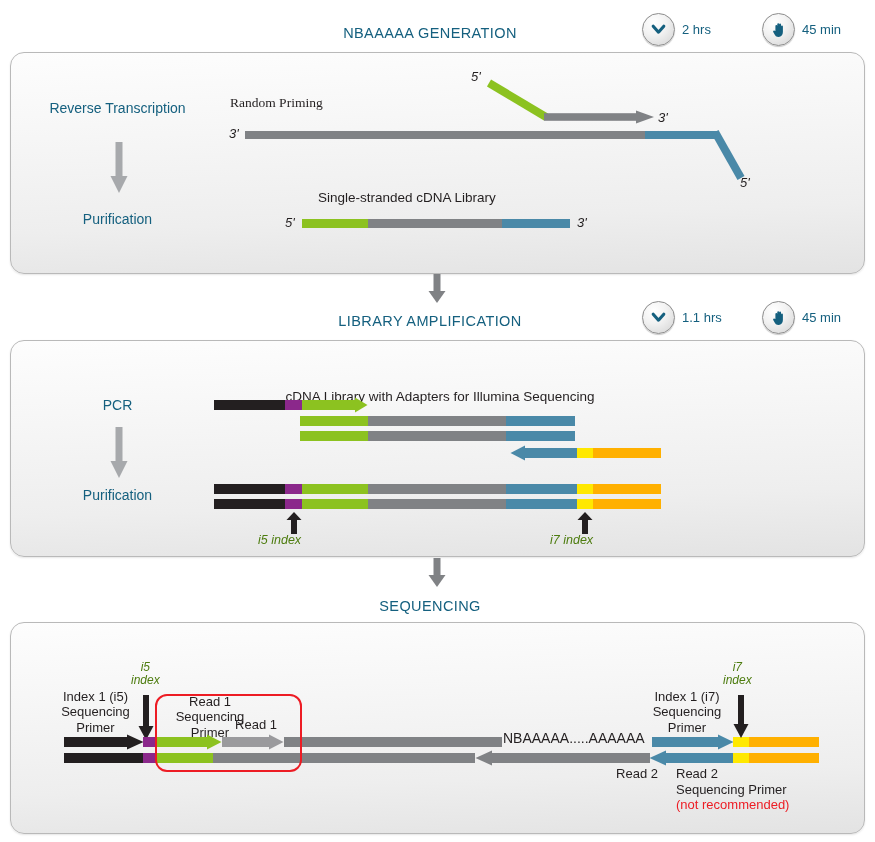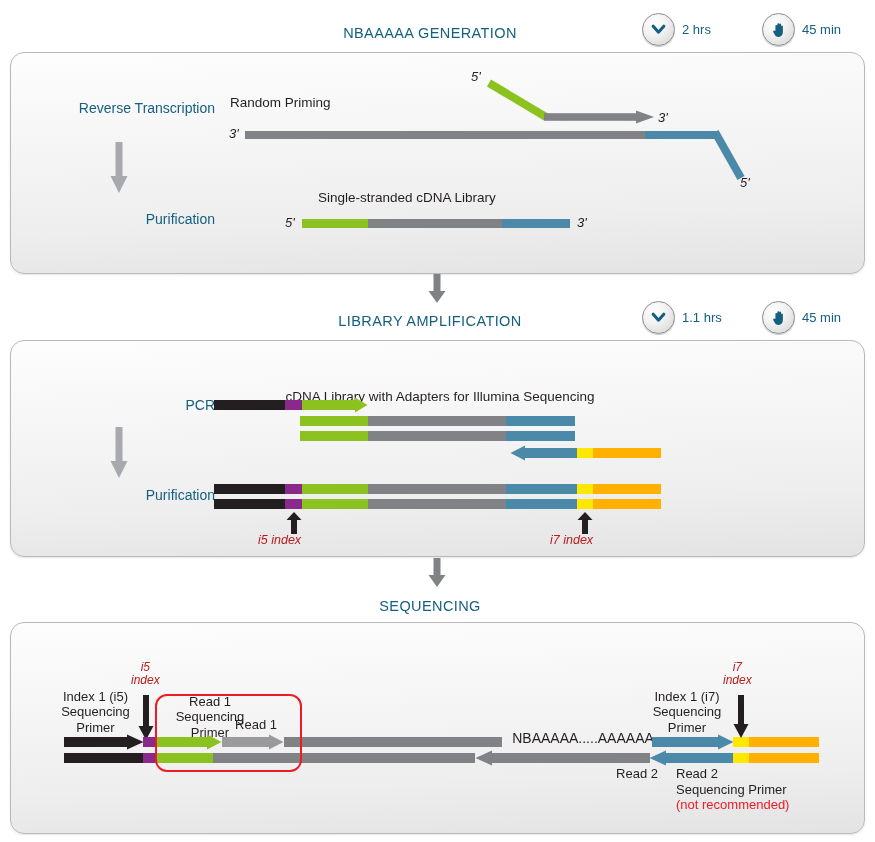--- a/index.html
+++ b/index.html
@@ -27,24 +27,24 @@
 
   
   .panel{
     border:1px solid #b9b9b9;border-radius:14px;
     background:linear-gradient(178deg,#fdfdfd 0%,#f7f7f7 30%,#eeeeee 72%,#e3e3e3 100%);
     box-shadow:0 1px 2px rgba(0,0,0,.10);
   }
 
   
   .blue-label{
-    color:#15607f;font-size:14px;text-align:right;line-height:1.3;white-space:nowrap;
+    color:#15607f;font-size:14px;text-align:center;line-height:1.3;white-space:nowrap;
   }
   .plain-label{font-size:13.5px;color:#231f20;white-space:nowrap;text-align:center;}
-  .tick-label{font-size:12.5px;color:#b91c1c;font-style:italic;white-space:nowrap;}
+  .tick-label{font-size:12.5px;color:#4d7c0f;font-style:italic;white-space:nowrap;}
   .prime{font-size:13px;color:#231f20;font-style:italic;}
 
   
   .seg{position:absolute;}
   .c-grey{background:#808285;}
   .c-green{background:#8cc220;}
   .c-blue{background:#4a89a8;}
   .c-black{background:#231f20;}
   .c-purple{background:#8b288b;}
   .c-yellow{background:#ffe800;}
@@ -86,21 +86,21 @@
   <svg width="18" height="52" viewBox="0 0 18 52">
     <rect x="5.5" y="0" width="7" height="36" fill="#a7a9ac"></rect>
     <path d="M0.5 34 L17.5 34 L9 51 Z" fill="#a7a9ac"></path>
   </svg>
 </div>
 
 <div class="abs blue-label" style="left:20px;top:210px;width:195px;">
   <div>Purification</div>
 </div>
 
-<div class="abs plain-label" style="left:230px;top:95px;width:170px;text-align:left;">Random Priming</div>
+<div class="abs plain-label" style="left:230px;top:95px;width:170px;text-align:left;font-family:Liberation Serif, serif;">Random Priming</div>
 
 <div class="abs prime" style="left:229px;top:126px;">3'</div>
 
 <div class="abs seg c-grey" style="left:245px;top:131px;width:400px;height:8px;"></div>
 <div class="abs seg c-blue" style="left:645px;top:131px;width:72px;height:8px;"></div>
 <div class="abs" style="left:713px;top:128px;">
   <svg width="36" height="58" viewBox="0 0 36 58">
     <line x1="2" y1="4" x2="28" y2="50" stroke="#4a89a8" stroke-width="8" stroke-linecap="butt"></line>
   </svg>
 </div>
@@ -281,21 +281,21 @@
     <path d="M47 0.5 L61.5 8 L47 15.5 Z" fill="#8cc220"></path>
   </svg>
 </div>
 <div class="abs" style="left:222px;top:734px;">
   <svg width="62" height="16" viewBox="0 0 62 16">
     <rect x="0" y="3" width="50" height="10" fill="#9a9a9d"></rect>
     <path d="M47 0.5 L61.5 8 L47 15.5 Z" fill="#9a9a9d"></path>
   </svg>
 </div>
 <div class="abs seg c-grey" style="left:284px;top:737px;width:218px;height:10px;"></div>
-<div class="abs plain-label" style="left:503px;top:730px;width:160px;text-align:center;font-size:14px;">NBAAAAA.....AAAAAA</div>
+<div class="abs plain-label" style="left:503px;top:730px;width:160px;text-align:left;font-size:14px;">NBAAAAA.....AAAAAA</div>
 <div class="abs" style="left:652px;top:734px;">
   <svg width="82" height="16" viewBox="0 0 82 16">
     <rect x="0" y="3" width="69" height="10" fill="#4a89a8"></rect>
     <path d="M66 0.5 L81.5 8 L66 15.5 Z" fill="#4a89a8"></path>
   </svg>
 </div>
 <div class="abs seg c-yellow" style="left:733px;top:737px;width:16px;height:10px;"></div>
 <div class="abs seg c-orange" style="left:749px;top:737px;width:70px;height:10px;"></div>
 
 <div class="abs seg c-black" style="left:64px;top:753px;width:79px;height:10px;"></div>

